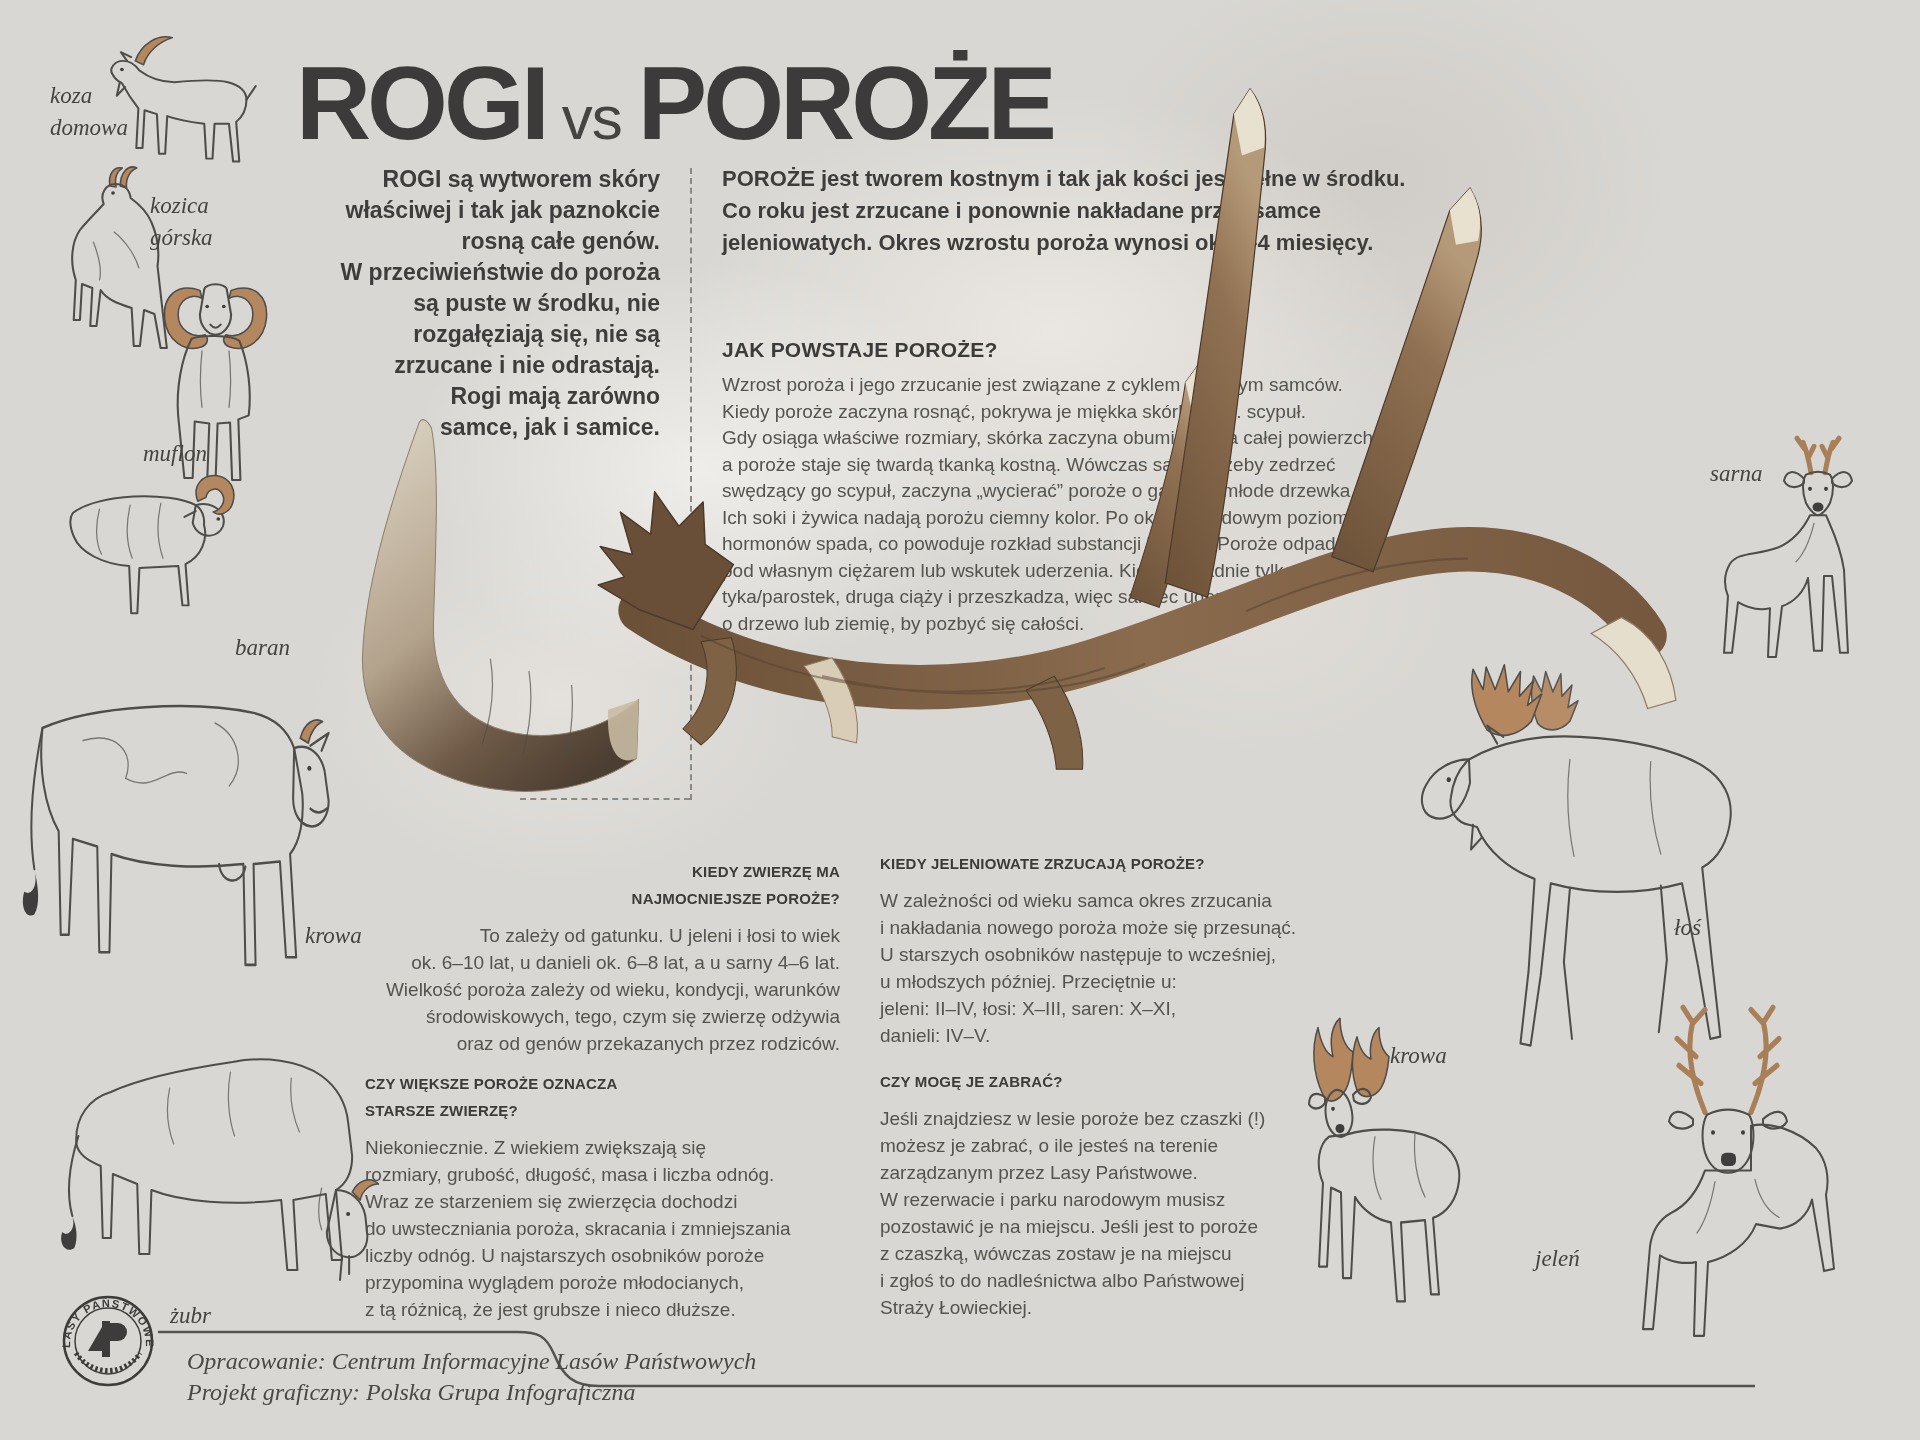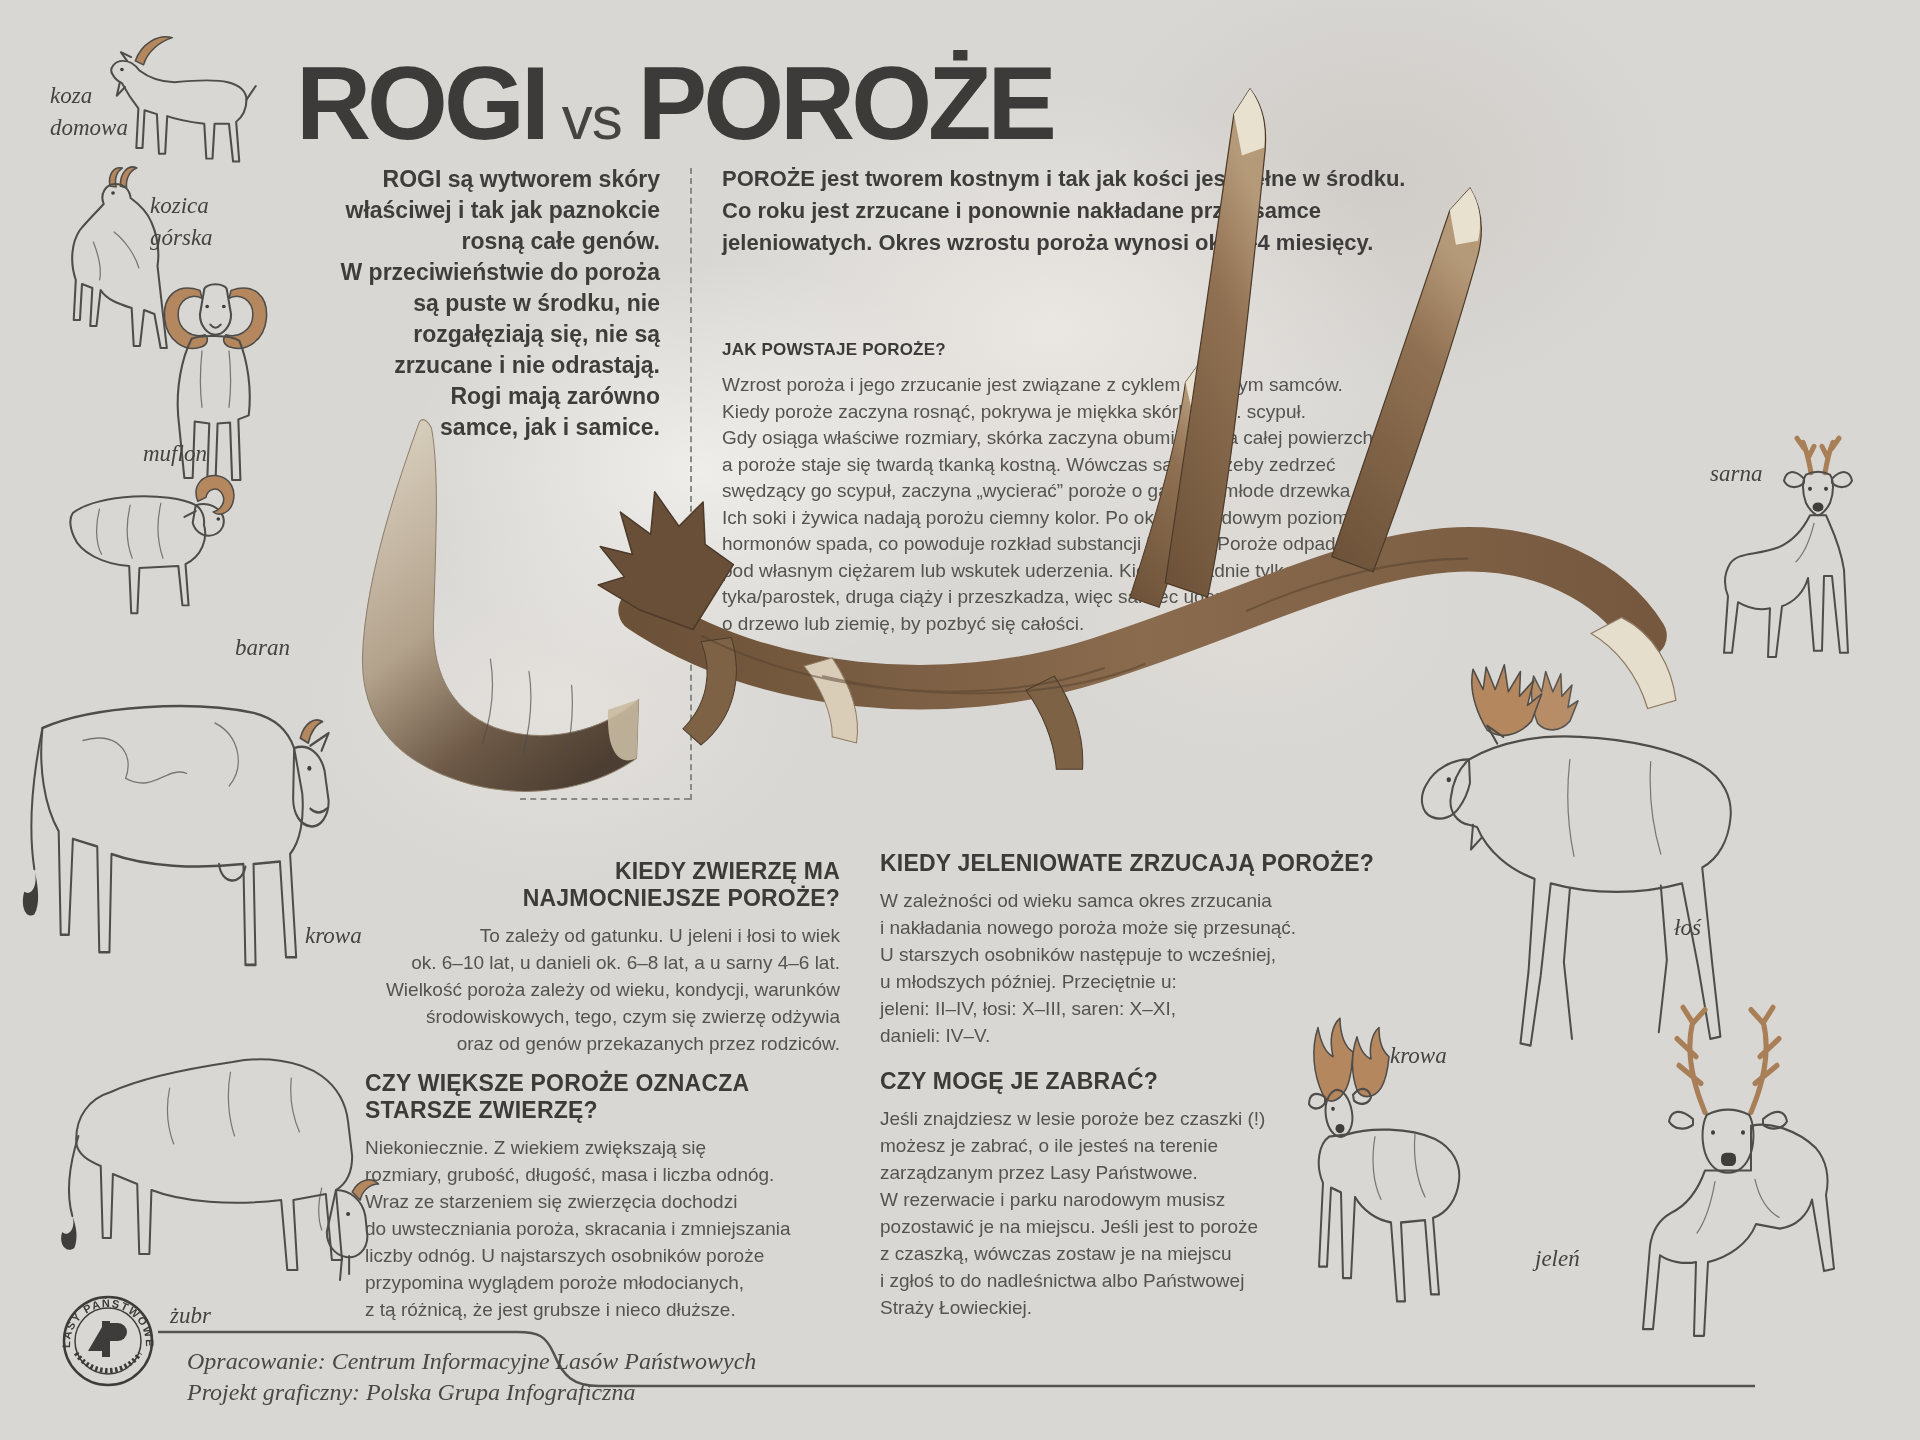--- a/index.html
+++ b/index.html
@@ -21,24 +21,24 @@
   #title .vs{font-size:62px;font-weight:normal;letter-spacing:-1px;margin:0 16px;color:#454442;}
   
   .intro{white-space:pre-line;font-weight:bold;color:#3e3d3b;}
   #intro-rogi{left:296px;top:164px;width:364px;text-align:right;font-size:23px;line-height:31px;}
   #intro-poroze{left:722px;top:163px;width:760px;font-size:22px;line-height:32px;}
   
   .dash-v{left:690px;top:168px;height:632px;width:0;border-left:2px dashed #8b8985;}
   .dash-h{left:520px;top:798px;width:170px;height:0;border-top:2px dashed #8b8985;}
   
   .qa{color:#55534e;}
-  .qa h3{margin:0 0 10px 0;font-size:23px;line-height:27px;color:#3c3b39;letter-spacing:.2px;white-space:pre-line;}
+  .qa h3{margin:0 0 10px 0;font-size:15px;line-height:27px;color:#3c3b39;letter-spacing:.2px;white-space:pre-line;}
   .qa .body{font-size:19px;line-height:27px;white-space:pre-line;}
   #sec-jak{left:722px;top:336px;width:760px;}
-  #sec-jak h3{font-size:17px;margin-bottom:9px;}
+  #sec-jak h3{font-size:21px;margin-bottom:9px;}
   #sec-jak .body{line-height:26.5px;}
   #sec-najmocniejsze{left:352px;top:858px;width:488px;text-align:right;}
   #sec-zrzucaja{left:880px;top:850px;width:500px;}
   #sec-wieksze{left:365px;top:1070px;width:475px;text-align:left;}
   #sec-zabrac{left:880px;top:1068px;width:470px;}
   
   .animal-label{font-family:"Liberation Serif",serif;font-style:italic;font-size:23px;line-height:32px;
     color:#454340;white-space:pre-line;}
   
   .ln{fill:none;stroke:#4f4d49;stroke-width:2;stroke-linecap:round;stroke-linejoin:round;}

